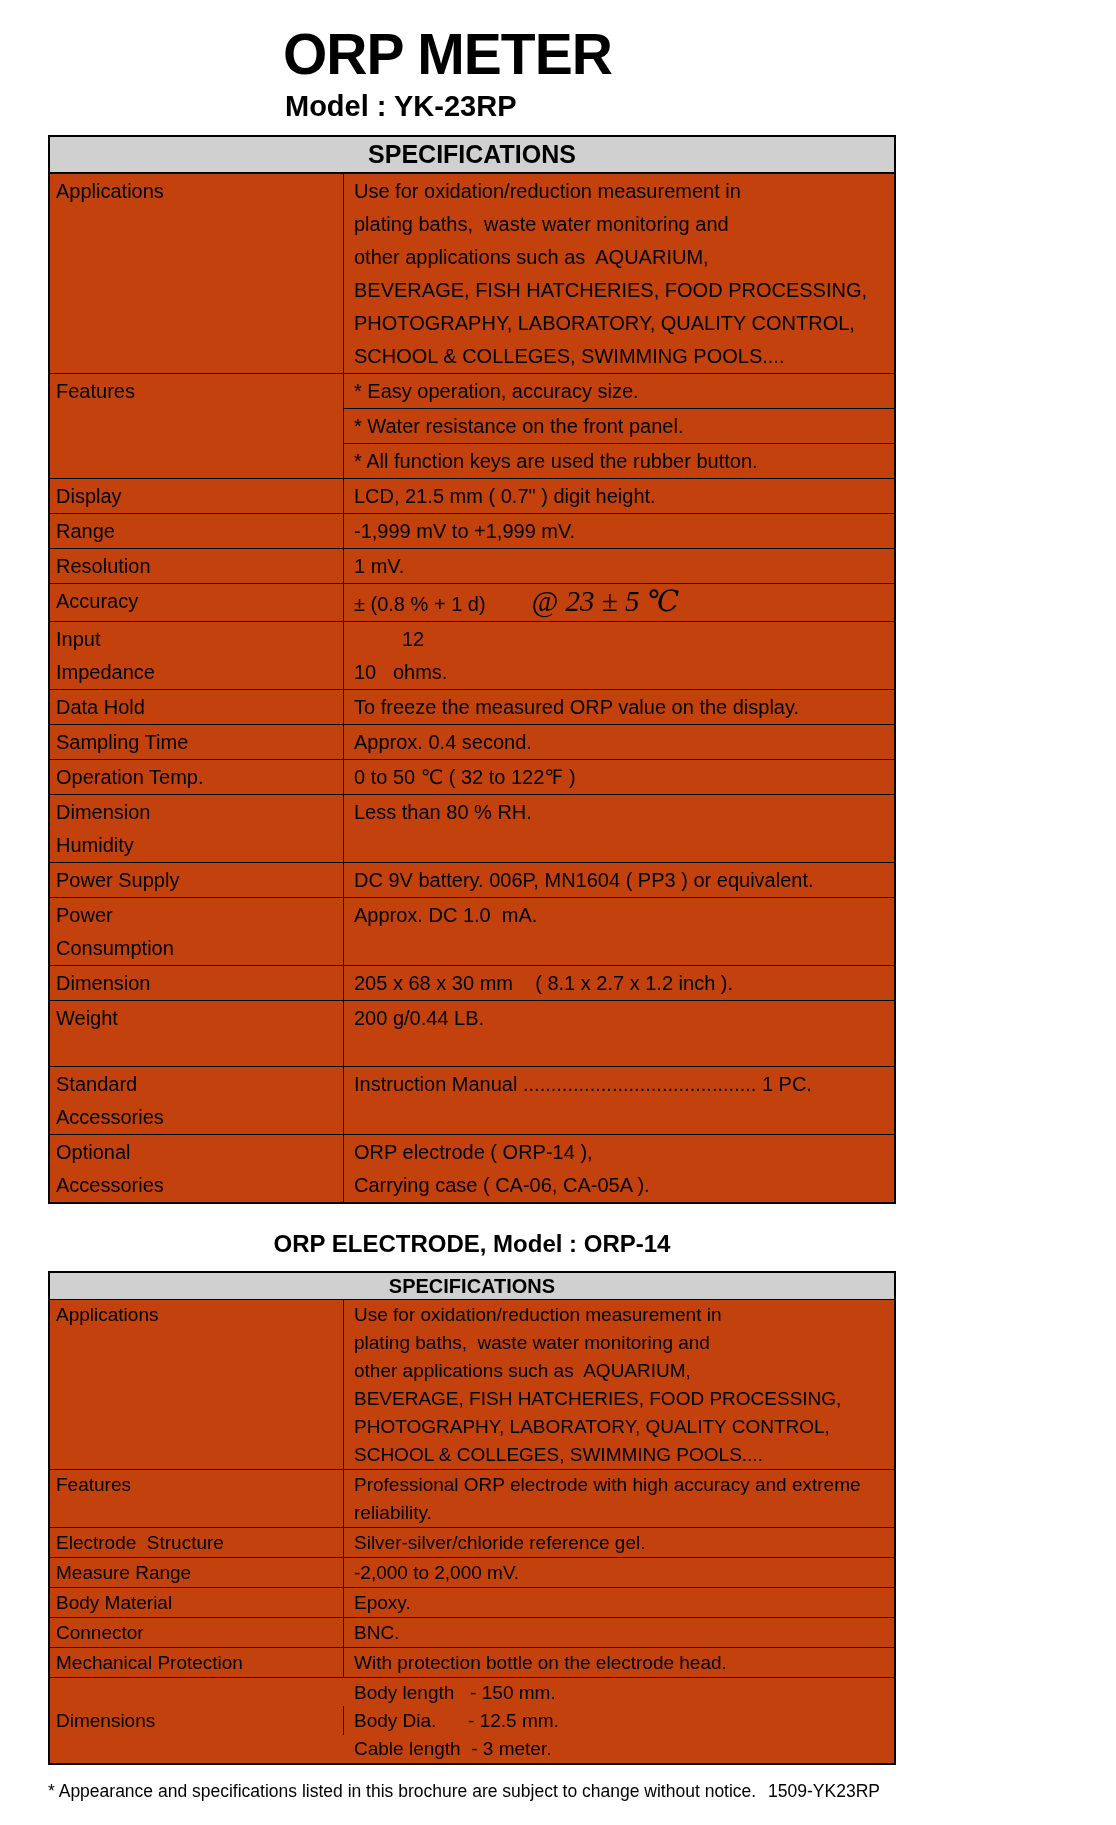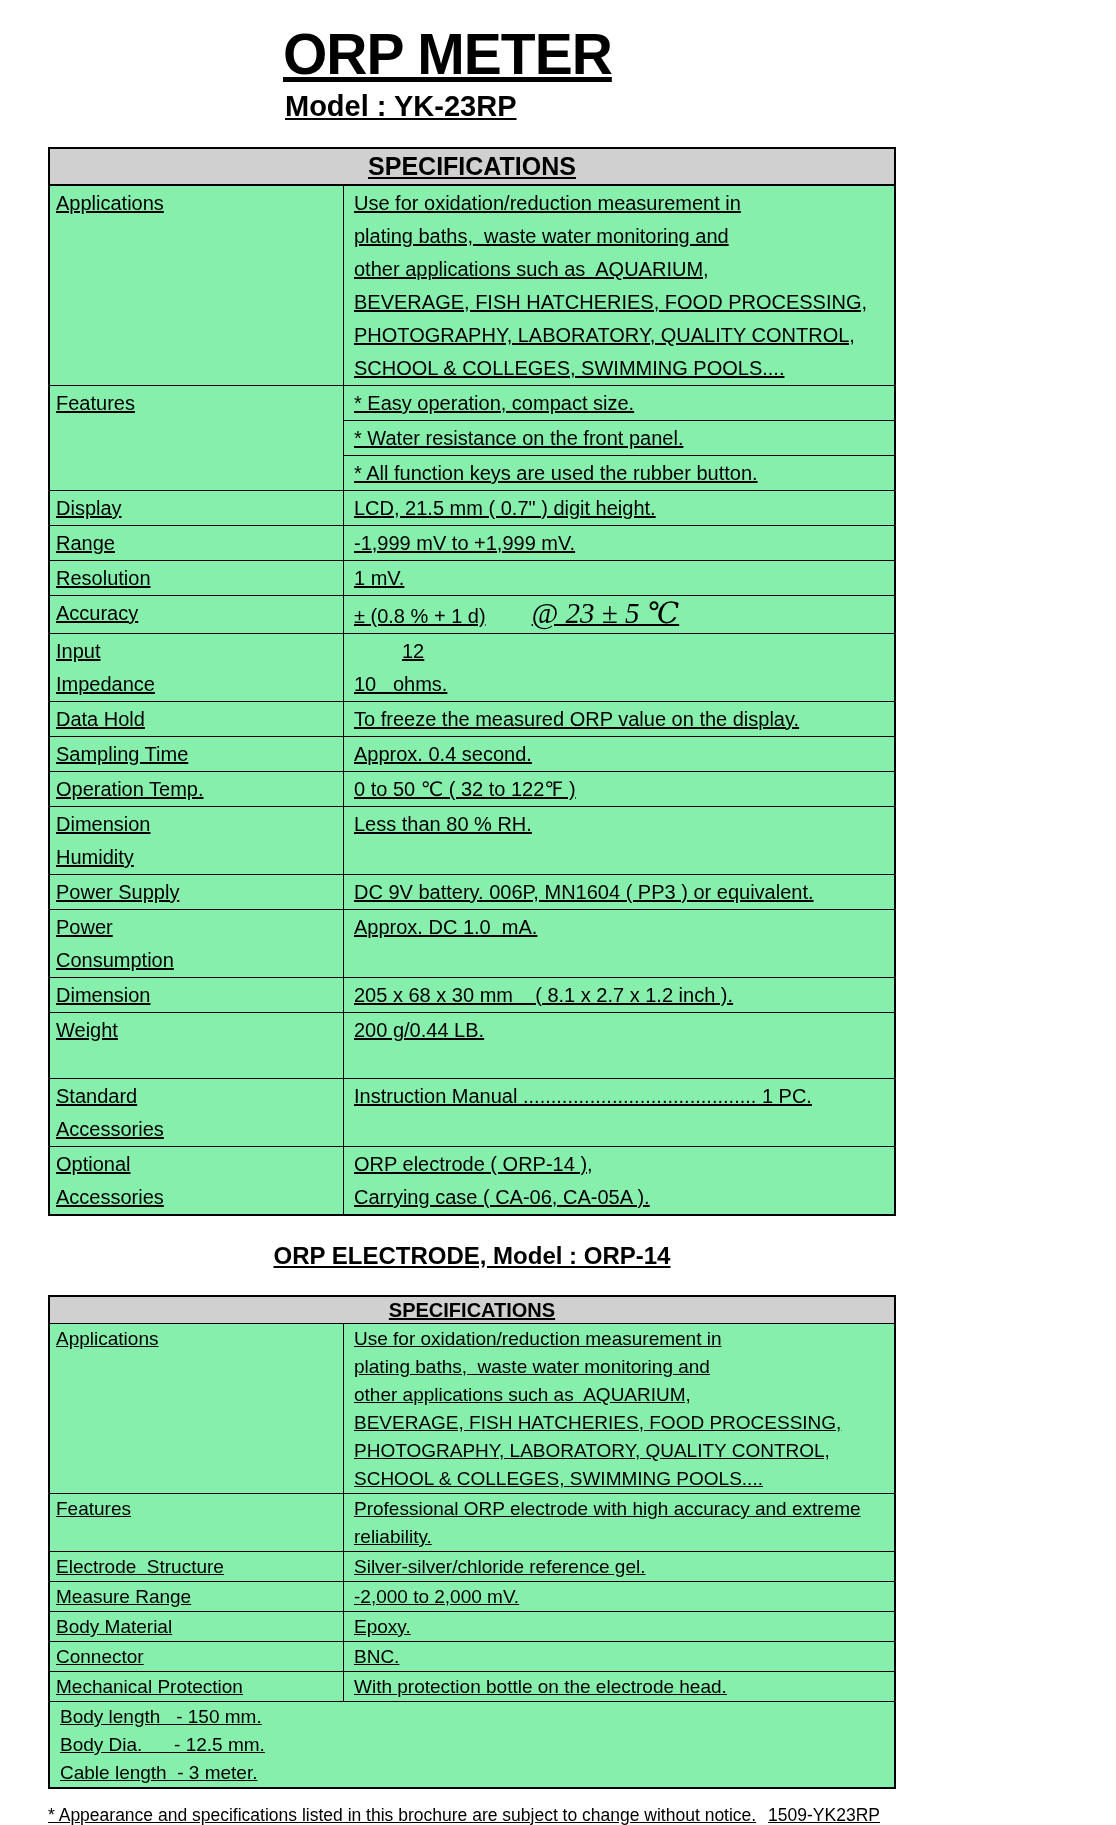--- a/index.html
+++ b/index.html
@@ -1,27 +1,27 @@
 <!DOCTYPE html>
 <html><head>
 <meta charset="utf-8">
 <style>
   html,body{margin:0;padding:0;}
   body{
     width:1116px;height:1825px;background:#ffffff;color:#000;
     font-family:"Liberation Sans","DejaVu Sans",sans-serif;
     overflow:hidden;
   }
-  .page{position:relative;width:1116px;height:1628px;text-decoration:underline;}
+  .page{position:relative;width:1116px;height:1628px;}
   .title-block{padding:24px 0 0 283px;}
   .doc-title{margin:0;font-size:57px;line-height:60px;font-weight:bold;letter-spacing:-1px;}
   .doc-subtitle{margin:6px 0 0 2px;font-size:29px;line-height:32px;font-weight:bold;}
   .spec-table{
     width:848px;margin-left:48px;border:2px solid #000;box-sizing:border-box;
-    margin-top:25px;background:#86efac;
+    margin-top:13px;background:#c2410c;
   }
   .section-title{width:848px;margin:26px 0 4px 48px;text-align:center;font-weight:bold;font-size:24px;}
   .spec-header{
     height:35px;line-height:35px;text-align:center;font-weight:bold;font-size:25px;
     border-bottom:2px solid #000;
     background-color:#d0d0d0;
     background-image:radial-gradient(#a8a8a8 16%, rgba(0,0,0,0) 17%),radial-gradient(#a8a8a8 16%, rgba(0,0,0,0) 17%);
     background-size:4px 4px;background-position:0 0,2px 2px;
   }
   .spec-header.small{height:26px;line-height:26px;font-size:20px;border-bottom:1px solid #000;}
@@ -85,21 +85,21 @@
             <div class="line">BEVERAGE, FISH HATCHERIES, FOOD PROCESSING,</div>
             <div class="line">PHOTOGRAPHY, LABORATORY, QUALITY CONTROL,</div>
             <div class="line">SCHOOL &amp; COLLEGES, SWIMMING POOLS....</div>
           </div>
         </div>
         <div class="spec-row row row-features">
           <div class="spec-label">
             <div class="line">Features</div>
           </div>
           <div class="spec-value cells">
-            <div class="cell line">* Easy operation, compact size.</div>
+            <div class="cell line">* Easy operation, accuracy size.</div>
             <div class="cell line">* Water resistance on the front panel.</div>
             <div class="cell line">* All function keys are used the rubber button.</div>
           </div>
         </div>
         <div class="spec-row row row-display">
           <div class="spec-label">
             <div class="line">Display</div>
           </div>
           <div class="spec-value">
             <div class="line">LCD, 21.5 mm ( 0.7" ) digit height.</div>
@@ -284,20 +284,23 @@
         </div>
         <div class="spec-row row row-mechanical-protection">
           <div class="spec-label">
             <div class="line">Mechanical Protection</div>
           </div>
           <div class="spec-value">
             <div class="line">With protection bottle on the electrode head.</div>
           </div>
         </div>
         <div class="spec-row row row-dimensions">
+          <div class="spec-label">
+            <div class="line">Dimensions</div>
+          </div>
           <div class="spec-value">
             <div class="line">Body length   - 150 mm.</div>
             <div class="line">Body Dia.      - 12.5 mm.</div>
             <div class="line">Cable length  - 3 meter.</div>
           </div>
         </div>
       </div>
     </div>
 
   <div class="footer">

